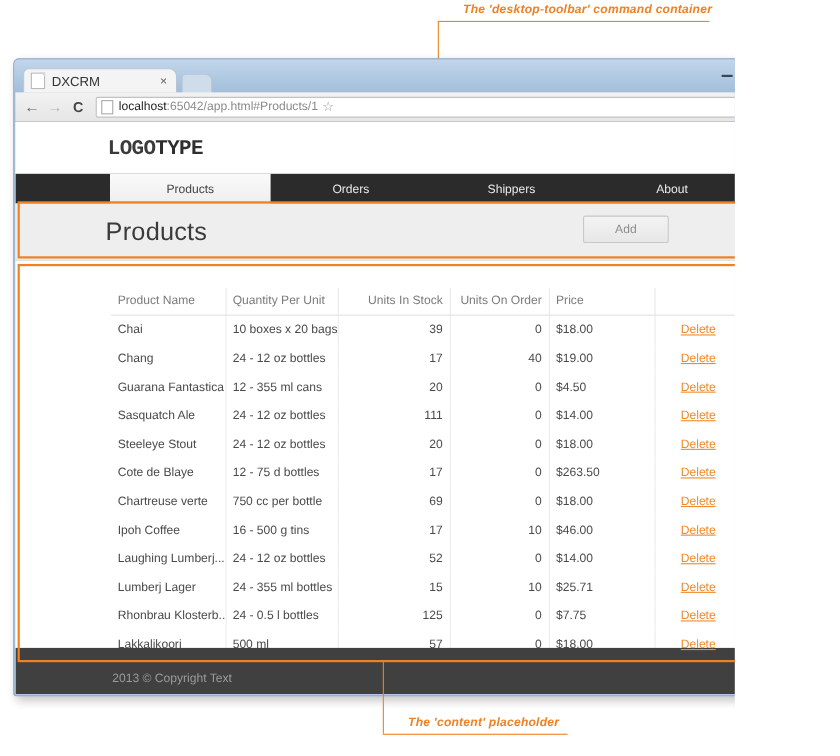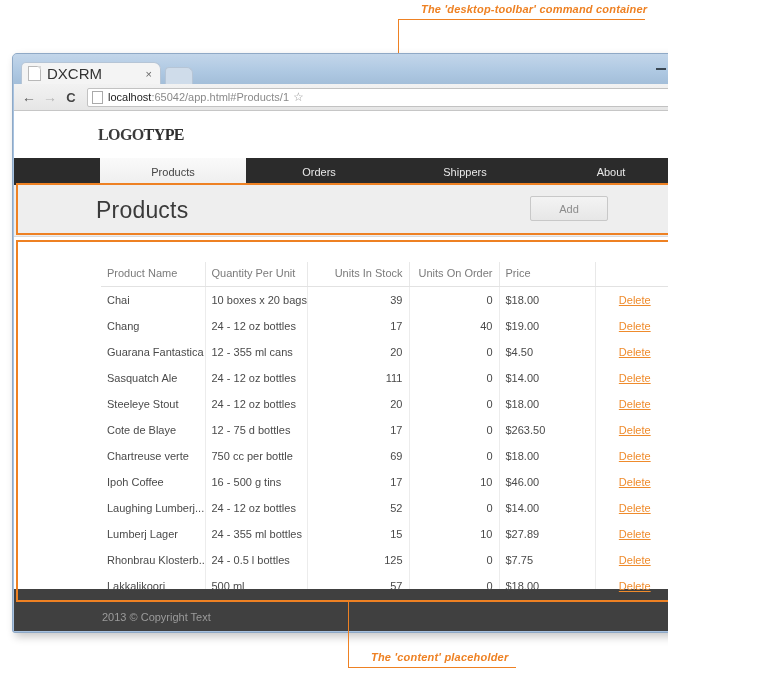--- a/index.html
+++ b/index.html
@@ -132,21 +132,21 @@
     flex: none;
   }
   .tab-favicon::after {
     content:"";
     position:absolute;
     right:-1px; top:-1px;
     border-left: 4px solid transparent;
     border-top: 4px solid #d8d8d8;
   }
   .tab-title {
-    font-size: 15px;
+    font-size: 12px;
     color: #333;
     flex: 1;
   }
   .tab-close {
     font-size: 11px;
     color: #666;
     cursor: pointer;
     padding: 0 2px;
   }
   .tab-new {
@@ -239,22 +239,22 @@
   }
   .site-header {
     height: 47px;
     background: #ffffff;
     display: flex;
     align-items: center;
     padding-left: 84px;
     box-sizing: border-box;
   }
   .logotype {
-    font-family: Liberation Serif, serif;
-    font-size: 16px;
+    font-family: Liberation Mono, monospace;
+    font-size: 19px;
     letter-spacing: -0.6px;
     color: #3b3b3b;
   }
   .logotype .lt-a { font-weight: bold; font-stretch: condensed; }
   .logotype .lt-b { font-weight: bold; color:#2e2e2e; }
 
   .nav-main {
     height: 27px;
     background: #2b2b2b;
     display: flex;
@@ -536,21 +536,21 @@
                 <td class="num">52</td>
                 <td class="num">0</td>
                 <td>$14.00</td>
                 <td class="last"><a class="del-link">Delete</a></td>
               </tr>
               <tr>
                 <td>Lumberj Lager</td>
                 <td>24 - 355 ml bottles</td>
                 <td class="num">15</td>
                 <td class="num">10</td>
-                <td>$27.89</td>
+                <td>$25.71</td>
                 <td class="last"><a class="del-link">Delete</a></td>
               </tr>
               <tr>
                 <td>Rhonbrau Klosterb...</td>
                 <td>24 - 0.5 l bottles</td>
                 <td class="num">125</td>
                 <td class="num">0</td>
                 <td>$7.75</td>
                 <td class="last"><a class="del-link">Delete</a></td>
               </tr>

